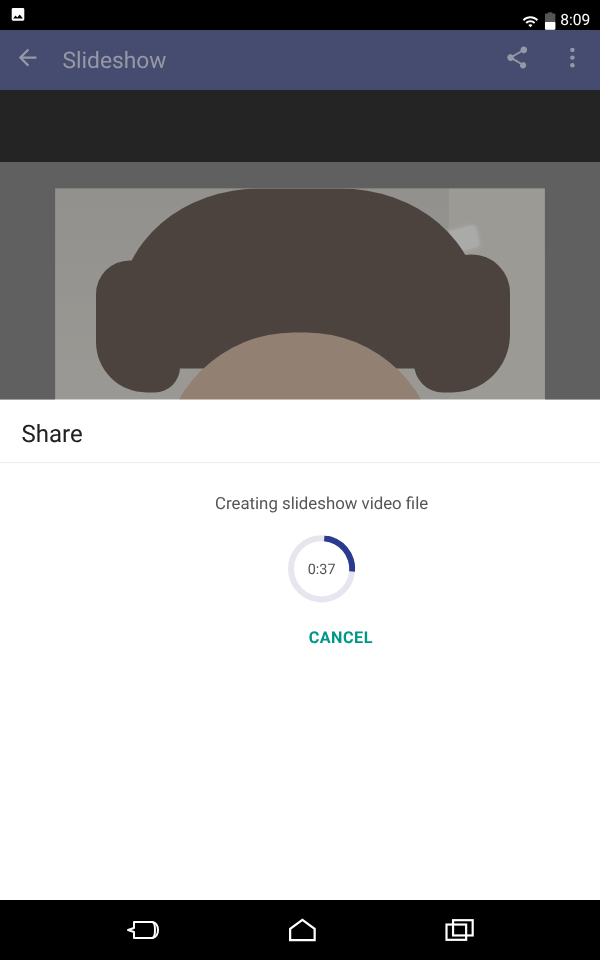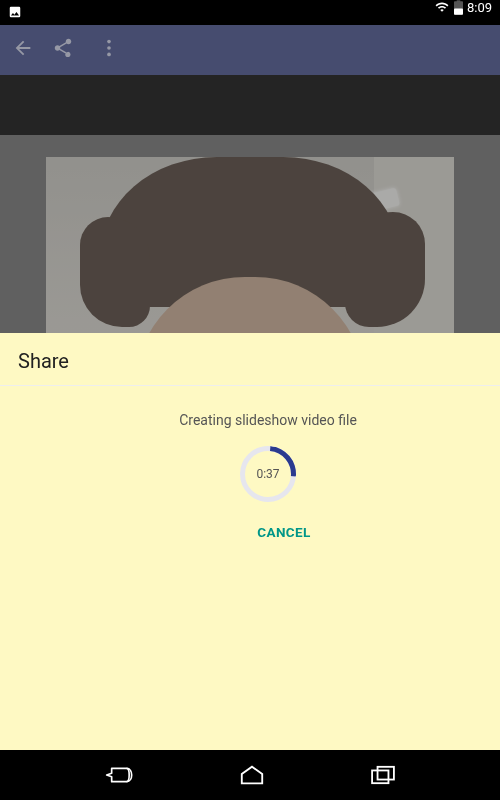--- a/index.html
+++ b/index.html
@@ -11,21 +11,21 @@
       overflow: hidden;
       position: relative;
     }
 
     
     .status-bar {
       height: 25px;
       background: #000;
       display: flex;
       justify-content: flex-end;
-      align-items: flex-start;
+      align-items: flex-end;
       padding: 0 8px;
       color: #fff;
       font-size: 13px;
       gap: 4px;
     }
     .status-left {
       position: absolute;
       left: 8px;
       top: 5px;
     }
@@ -118,21 +118,21 @@
       background: rgba(80,80,80,0.45);
       pointer-events: none;
     }
 
     
     .sheet {
       position: absolute;
       top: 333px;
       left: 0; right: 0;
       bottom: 50px;
-      background: #fef9c3;
+      background: #ffffff;
     }
     .sheet-header {
       padding: 16px 18px 12px 18px;
       font-size: 20px;
       color: #212121;
       border-bottom: 1px solid #eee;
     }
     .sheet-body {
       display: flex;
       flex-direction: column;
@@ -217,20 +217,21 @@
   </span>
   <span>8:09</span>
 </div>
 
 <div class="action-bar">
   <span class="back">
     <svg width="22" height="22" viewBox="0 0 24 24" fill="#cfd3eb">
         <path d="M20 11H7.83l5.59-5.59L12 4l-8 8 8 8 1.41-1.41L7.83 13H20v-2z"></path>
       </svg>
   </span>
+  <span class="title">Slideshow</span>
   <span class="share-icon">
     <svg width="22" height="22" viewBox="0 0 24 24" fill="#cfd3eb">
         <path d="M18 16.08c-.76 0-1.44.3-1.96.77L8.91 12.7c.05-.23.09-.46.09-.7s-.04-.47-.09-.7l7.05-4.11c.54.5 1.25.81 2.04.81 1.66 0 3-1.34 3-3s-1.34-3-3-3-3 1.34-3 3c0 .24.04.47.09.7L8.04 9.81C7.5 9.31 6.79 9 6 9c-1.66 0-3 1.34-3 3s1.34 3 3 3c.79 0 1.5-.31 2.04-.81l7.12 4.16c-.05.21-.8.43-.8.65 0 1.61 1.31 2.92 2.92 2.92s2.92-1.31 2.92-2.92-1.31-2.92-2.92-2.92z"></path>
       </svg>
   </span>
   <span>
     <svg width="22" height="22" viewBox="0 0 24 24" fill="#cfd3eb">
         <circle cx="12" cy="5" r="2"></circle>
         <circle cx="12" cy="12" r="2"></circle>
         <circle cx="12" cy="19" r="2"></circle>

